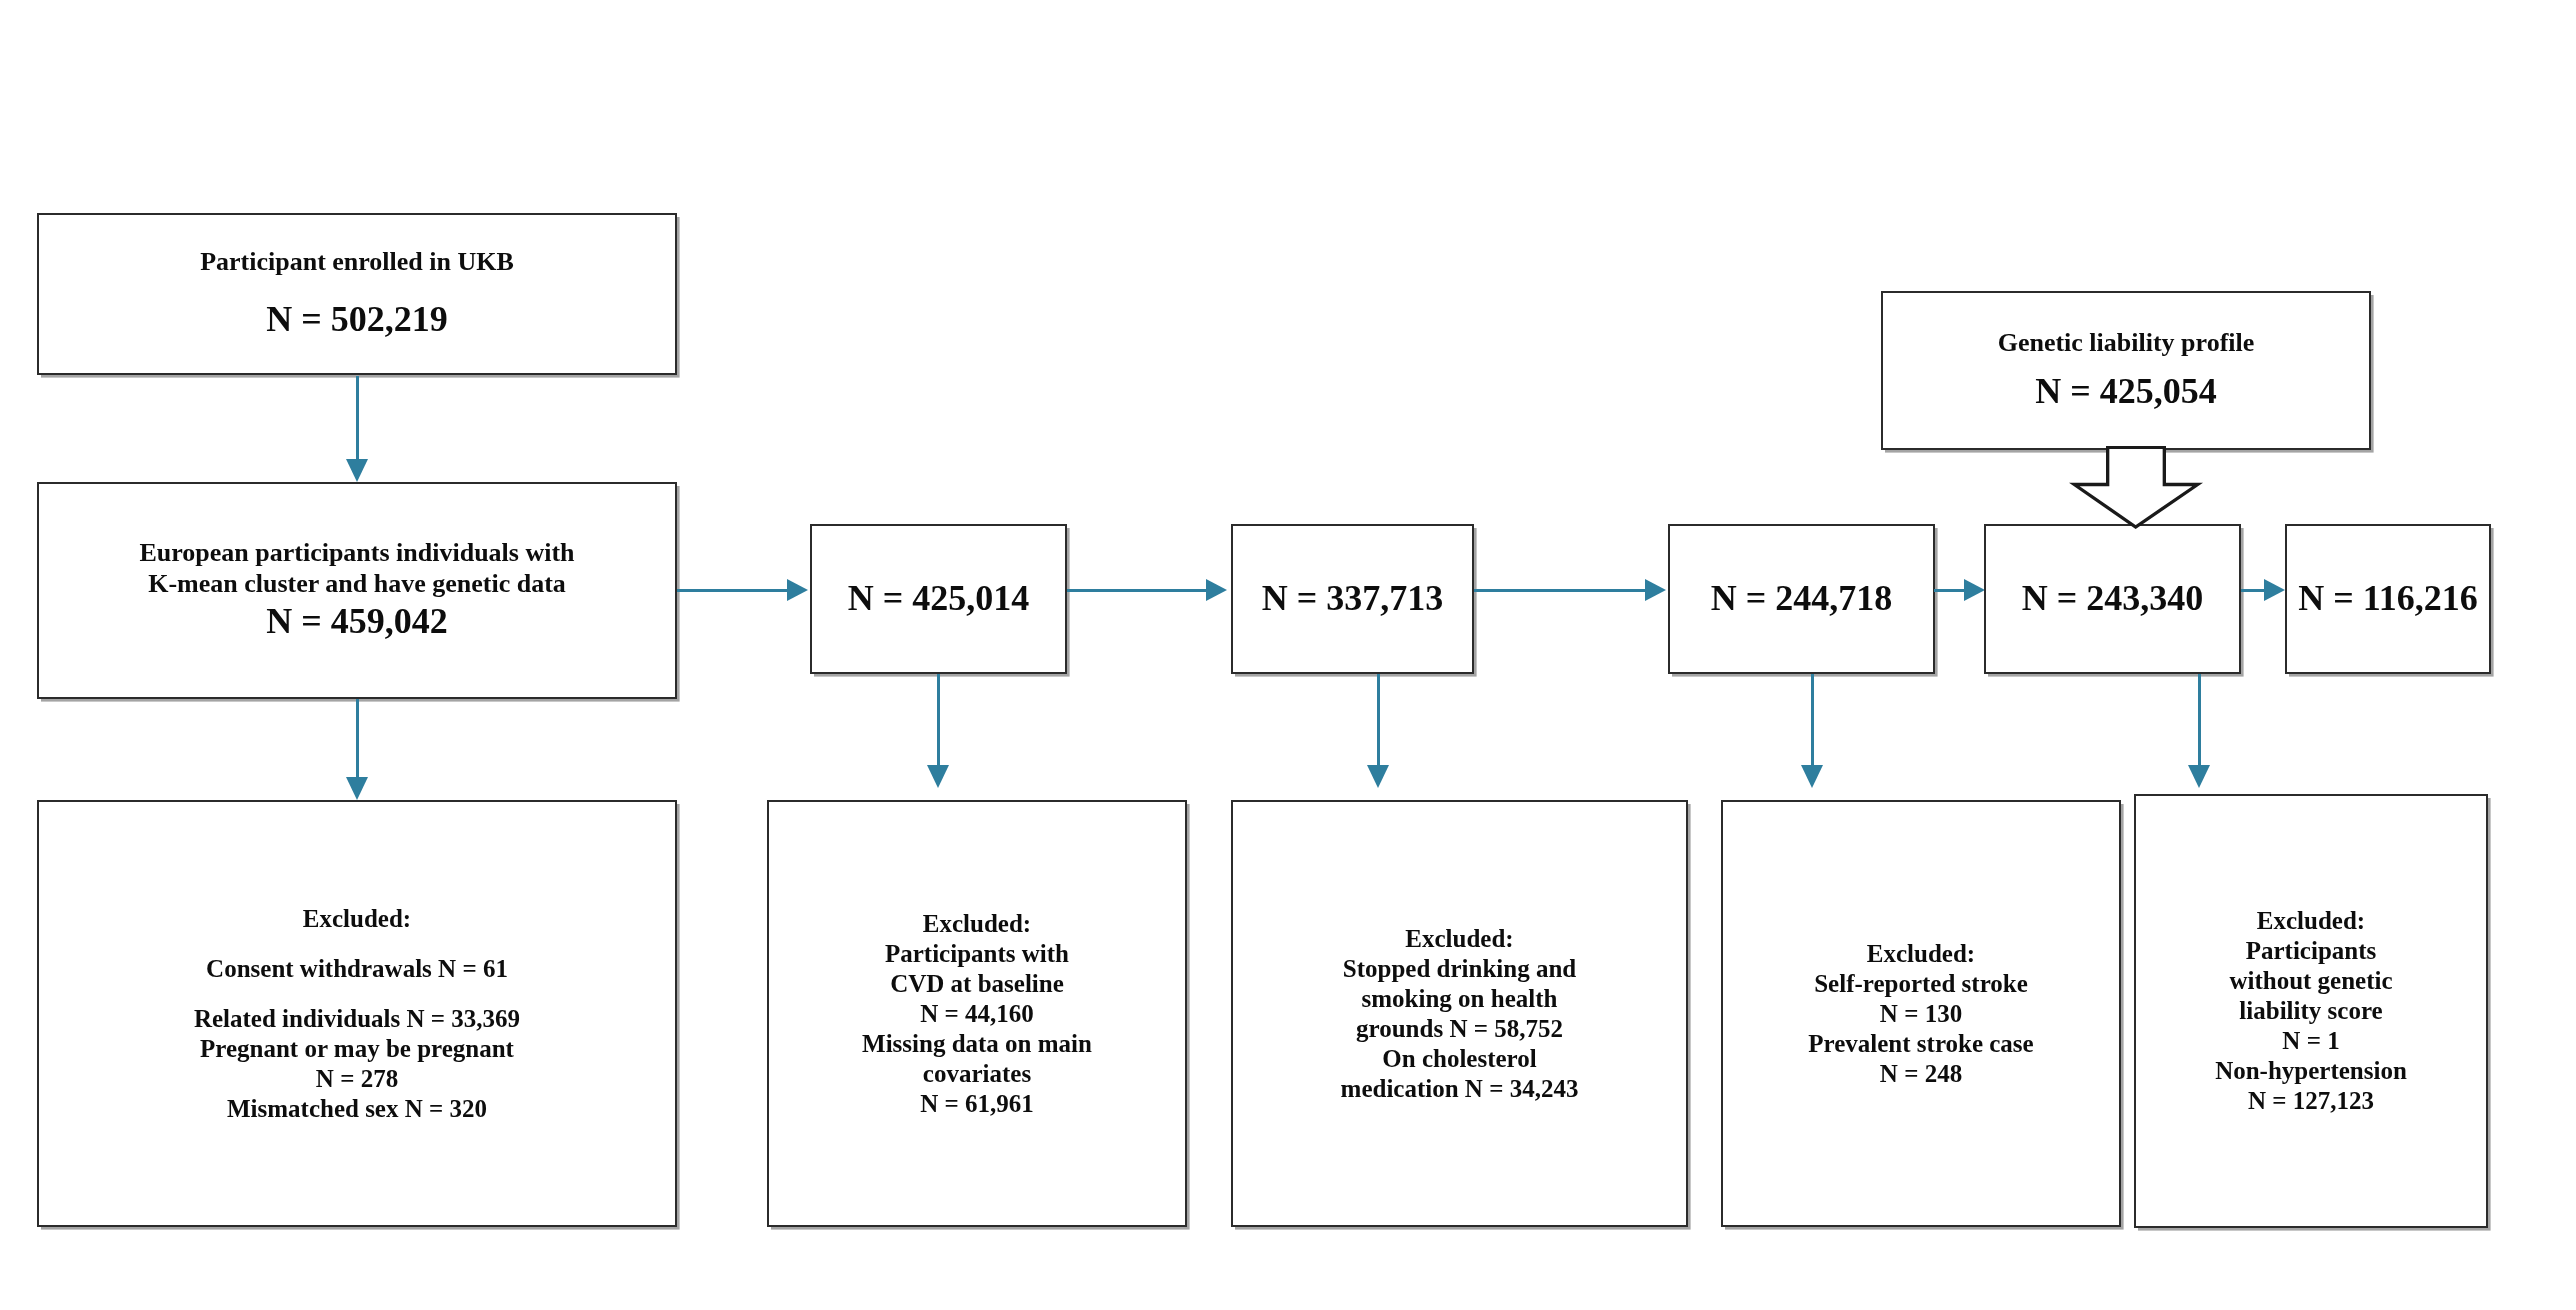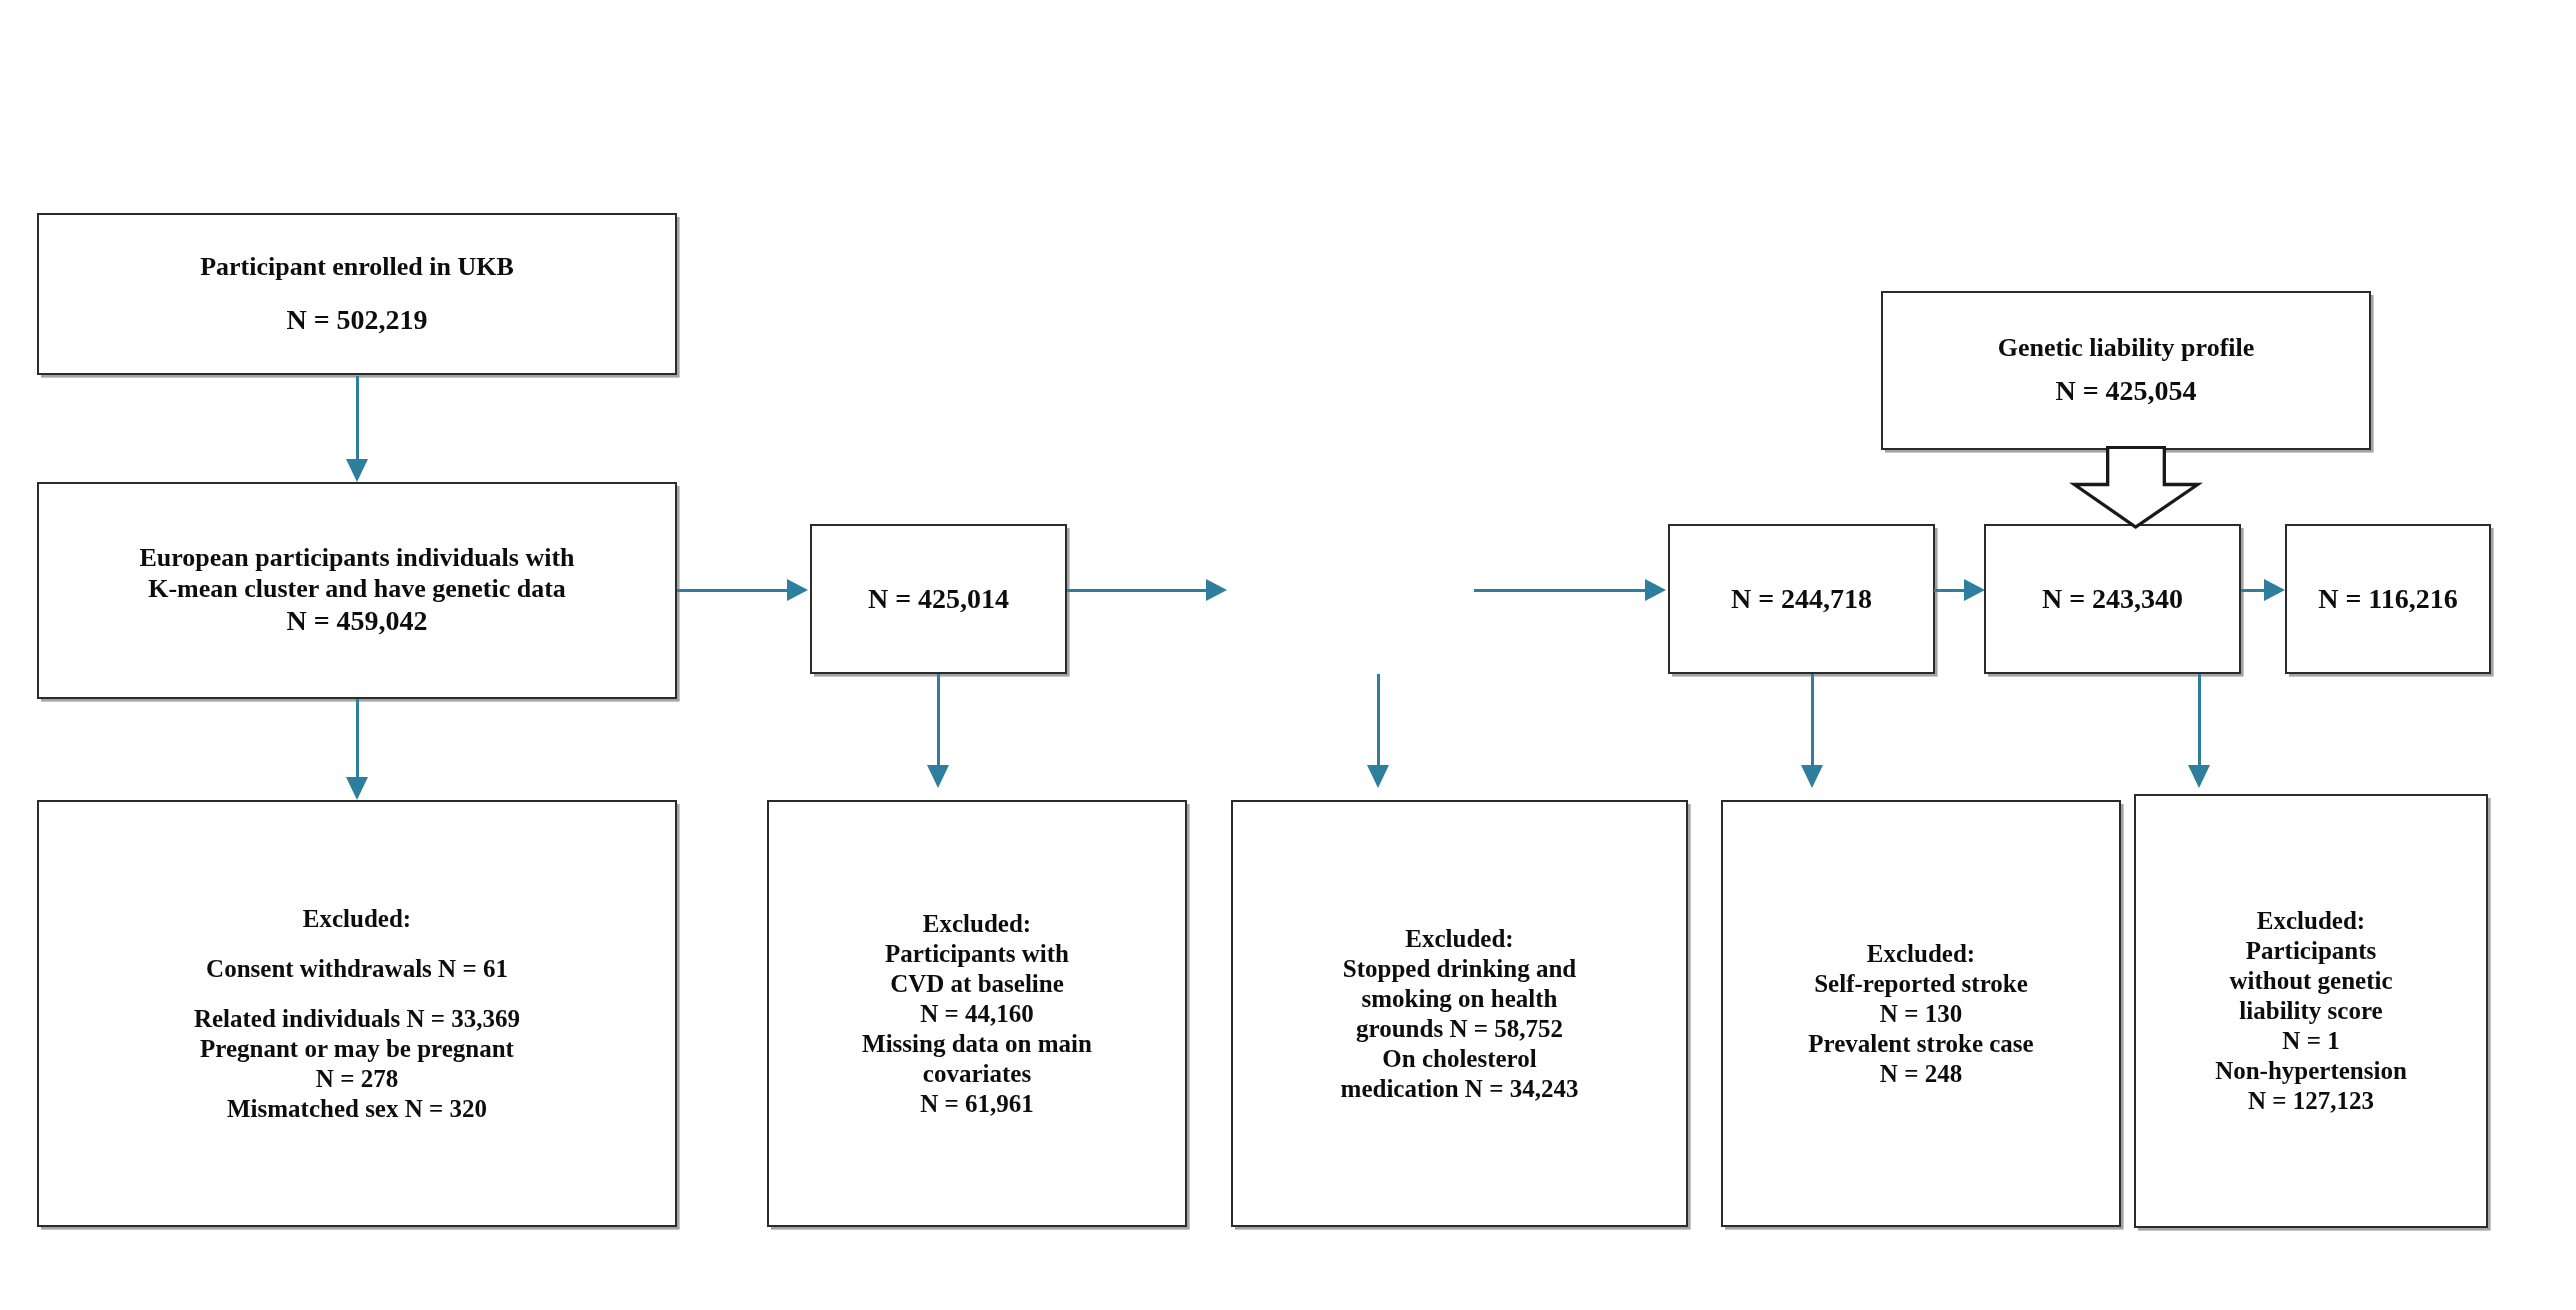--- a/index.html
+++ b/index.html
@@ -41,21 +41,21 @@
     width:0;height:0;
     border-top:11.3px solid transparent;
     border-bottom:11.3px solid transparent;
     border-left:21.3px solid #2E7E9E;
   }
 
   .blockarrow{position:absolute;}
 
   .t-big{font-size:26px;line-height:1.18;}
   .t-mid{font-size:25px;line-height:1.20;}
-  .t-n{font-size:28px;line-height:1.2;}
+  .t-n{font-size:36px;line-height:1.2;}
   .gap{height:20px;}
   .gap-s{height:10.7px;}
 </style>
 </head>
 <body>
 
 <div id="stage">
 
   <div class="box" style="left:37px;top:213px;width:640px;height:162px;">
     <span class="line t-big">Participant enrolled in UKB</span>
@@ -78,20 +78,23 @@
   <div class="hline" style="left:677px;top:589px;width:112px;"></div>
   <div class="arrowhead-right" style="left:787px;top:579px;"></div>
 
   <div class="box" style="left:810px;top:524px;width:257px;height:150px;font-family:Liberation Serif, serif;">
     <span class="line t-n">N = 425,014</span>
   </div>
 
   <div class="hline" style="left:1067px;top:589px;width:140px;"></div>
   <div class="arrowhead-right" style="left:1206px;top:579px;"></div>
 
+  <div class="box" style="left:1231px;top:524px;width:243px;height:150px;">
+    <span class="line t-n">N = 337,713</span>
+  </div>
 
   <div class="hline" style="left:1474px;top:589px;width:172px;"></div>
   <div class="arrowhead-right" style="left:1645px;top:579px;"></div>
 
   <div class="box" style="left:1668px;top:524px;width:267px;height:150px;">
     <span class="line t-n">N = 244,718</span>
   </div>
 
   <div class="hline" style="left:1934px;top:589px;width:32px;"></div>
   <div class="arrowhead-right" style="left:1964px;top:579px;"></div>

